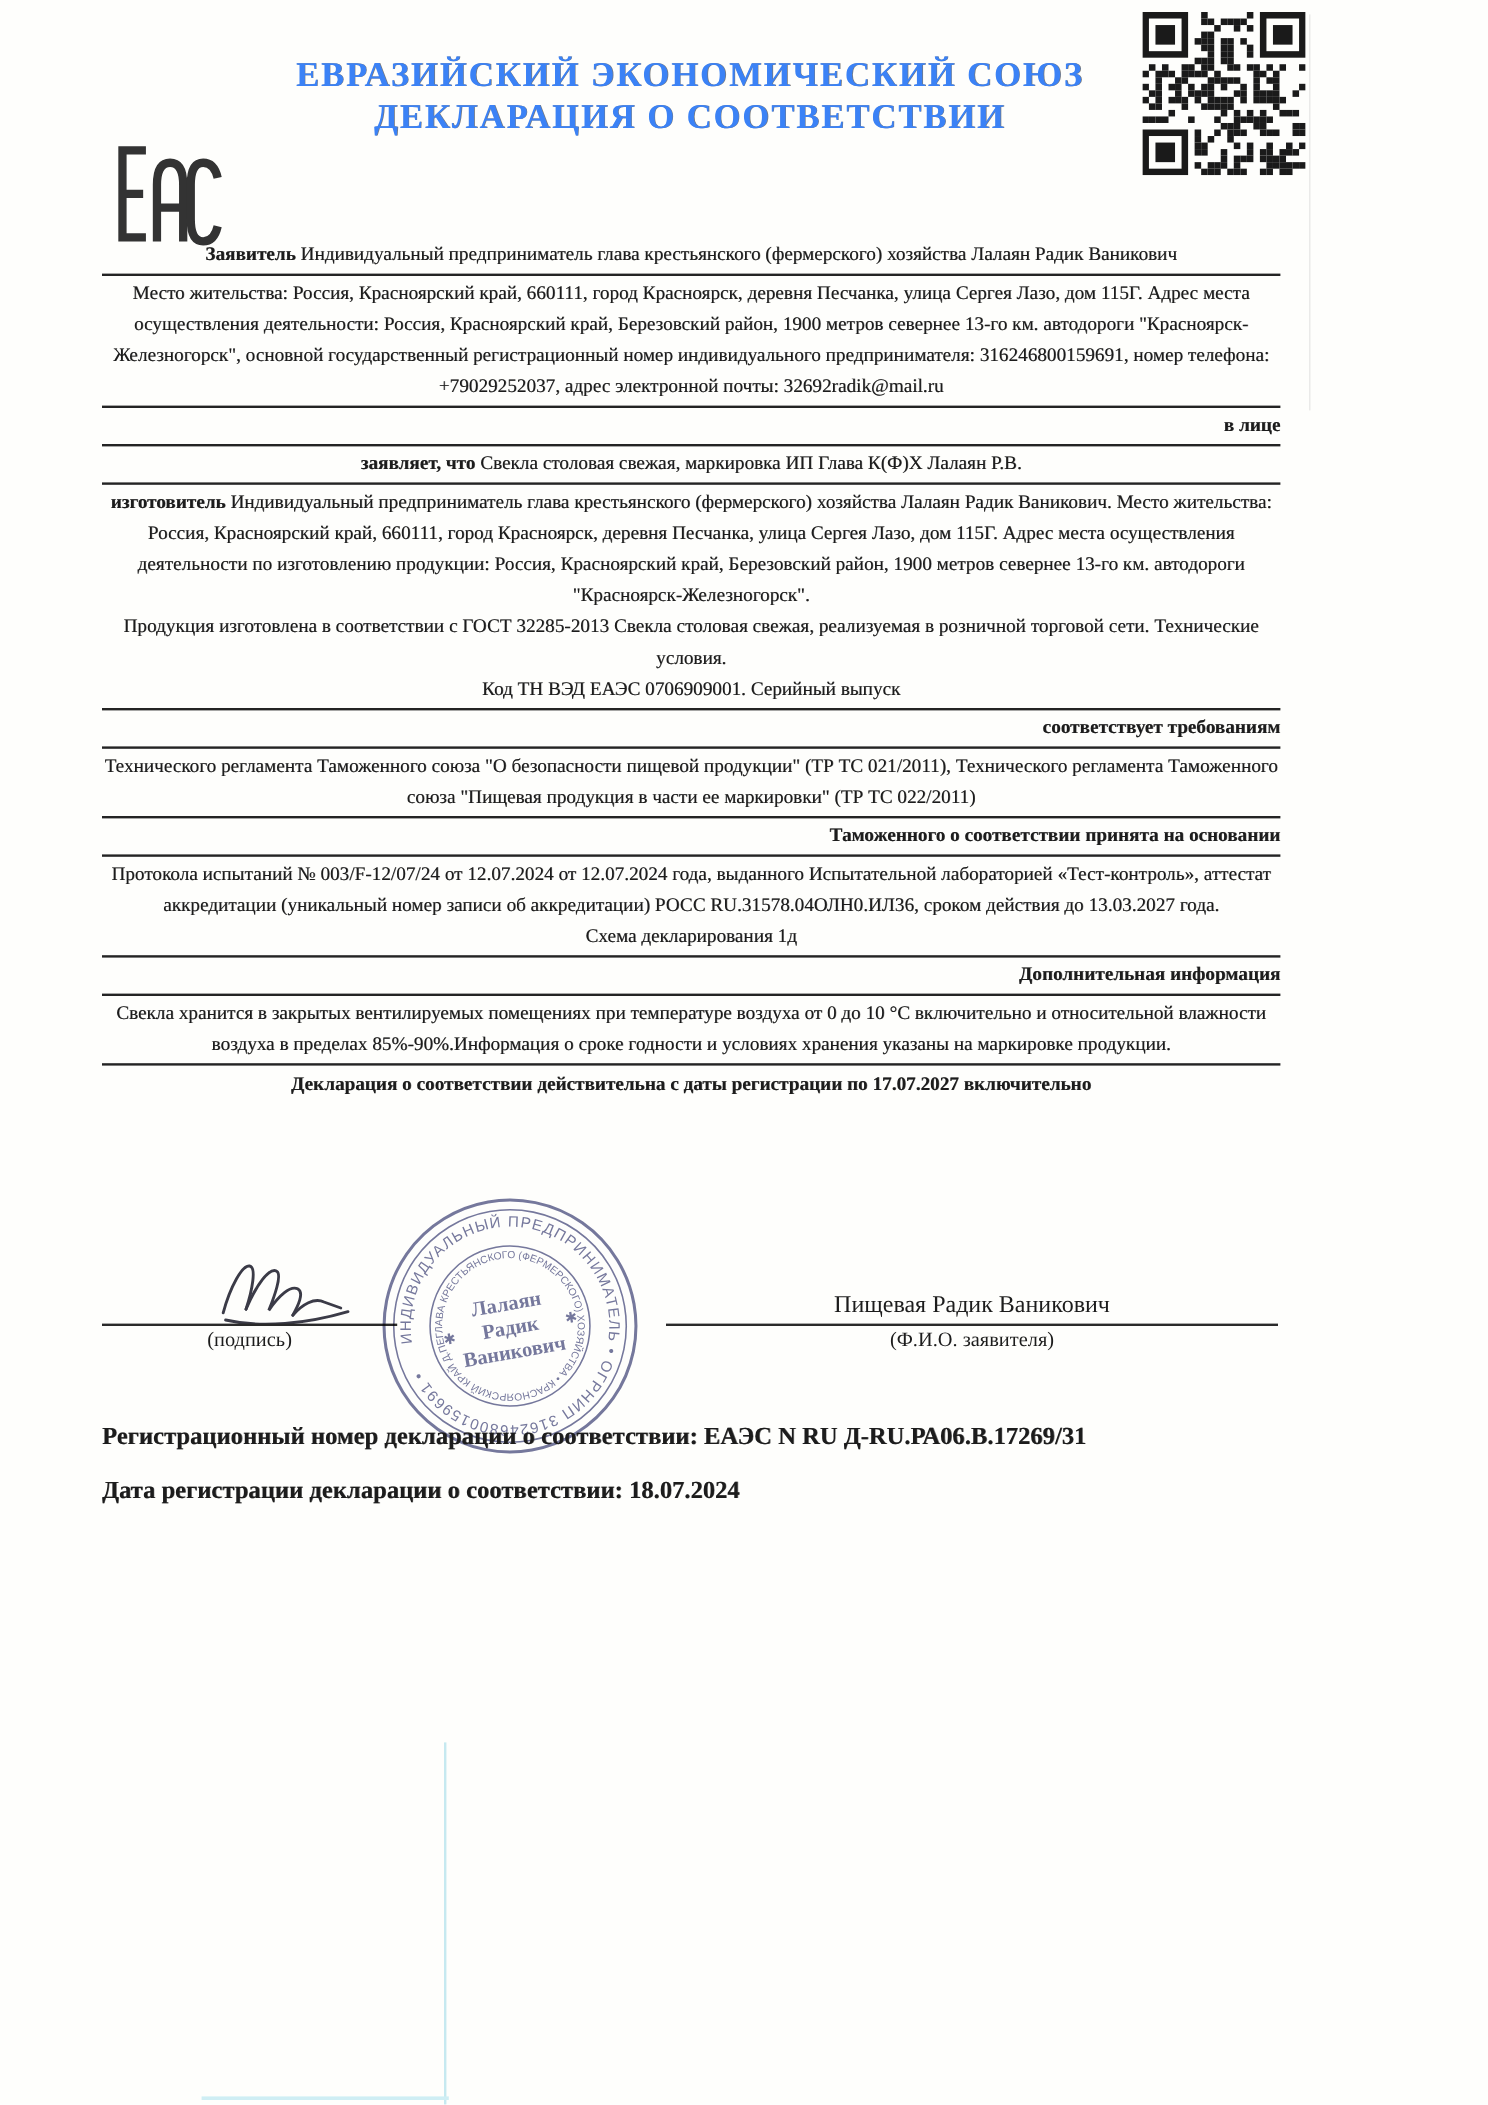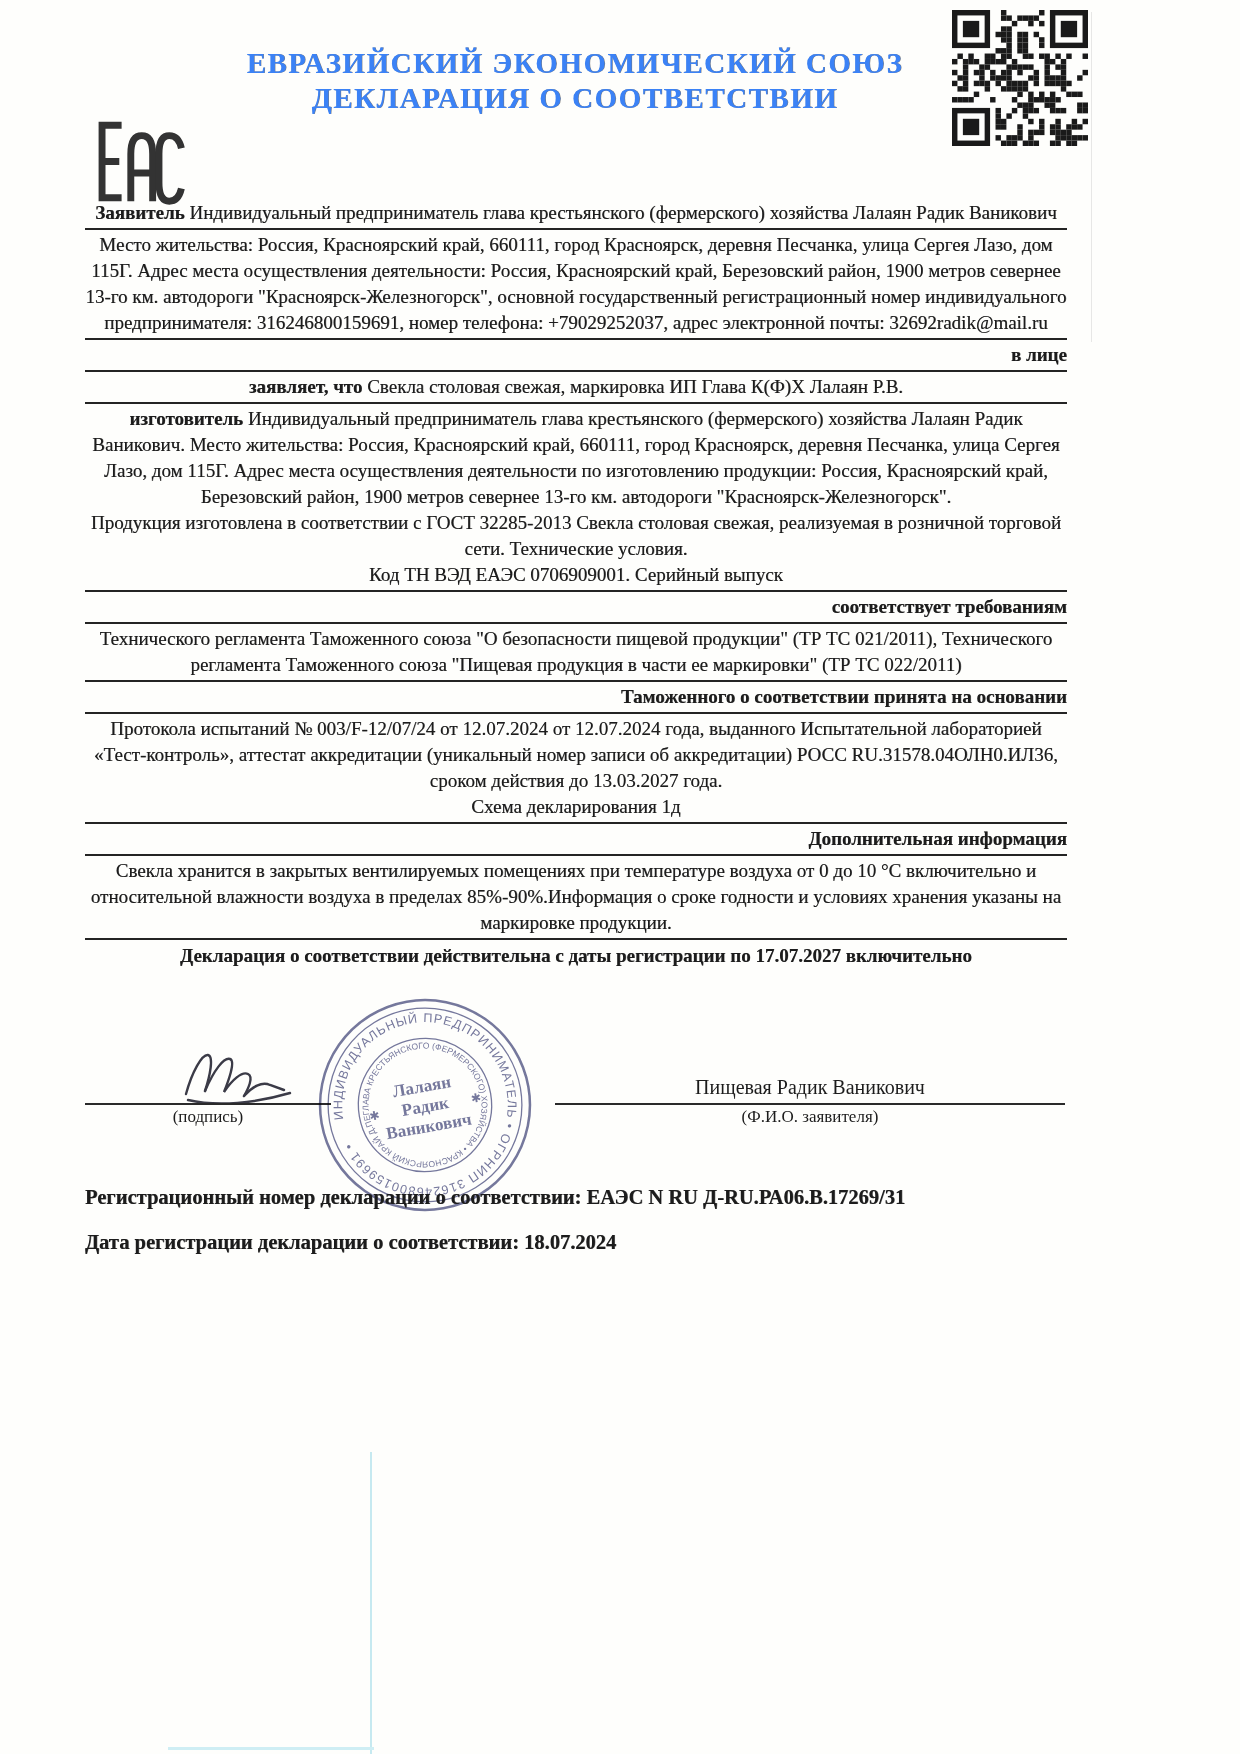--- a/index.html
+++ b/index.html
@@ -15,21 +15,21 @@
   }
   
   .qr { position:absolute; top:10px; left:952px; width:136px; height:136px; }
   .qr svg { width:100%; height:100%; fill:#1a1a1a; }
   
   .eac { position:absolute; top:118px; left:94px; width:92px; height:87px; }
   .eac svg { width:100%; height:100%; }
   
   .content {
     position:absolute; top:200px; left:85px; width:982px;
-    font-size:19px; line-height:26px; text-align:justify;
+    font-size:16px; line-height:26px; text-align:justify;
     text-shadow:0.4px 0 0 rgba(25,25,25,.55);
   }
   .content p { margin:0;text-align:center; }
   .content .label-line { text-align:right; font-weight:bold; }
   .content b { font-weight:bold; }
   hr.rule { border:none; border-top:2.5px solid #242424; margin:2px 0; }
   .validity { font-weight:bold; margin-top:3px !important; text-align:left; }
   
   .sig-svg { position:absolute; left:178px; top:1042px; width:140px; height:66px; }
   .sig-line { position:absolute; top:1103px; border-top:2px solid #2a2a2a; height:0; }

